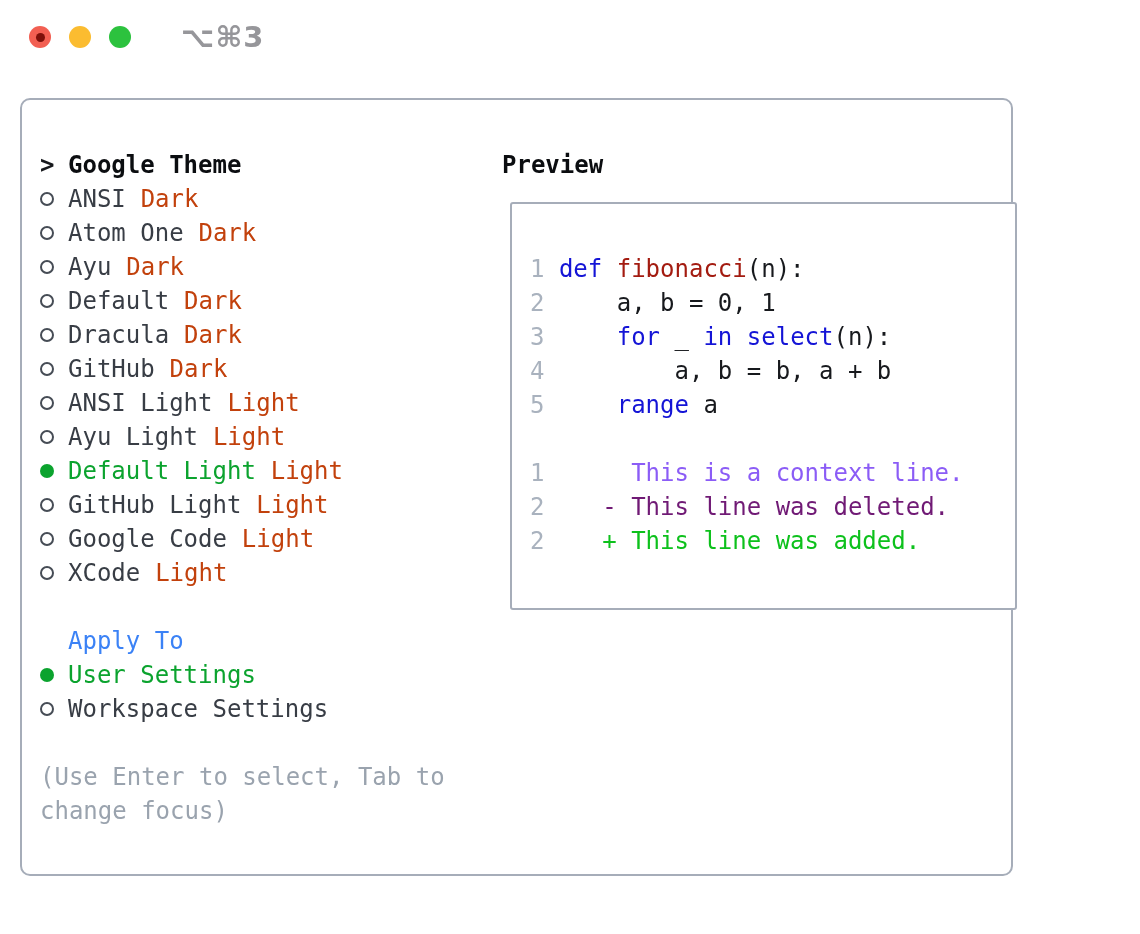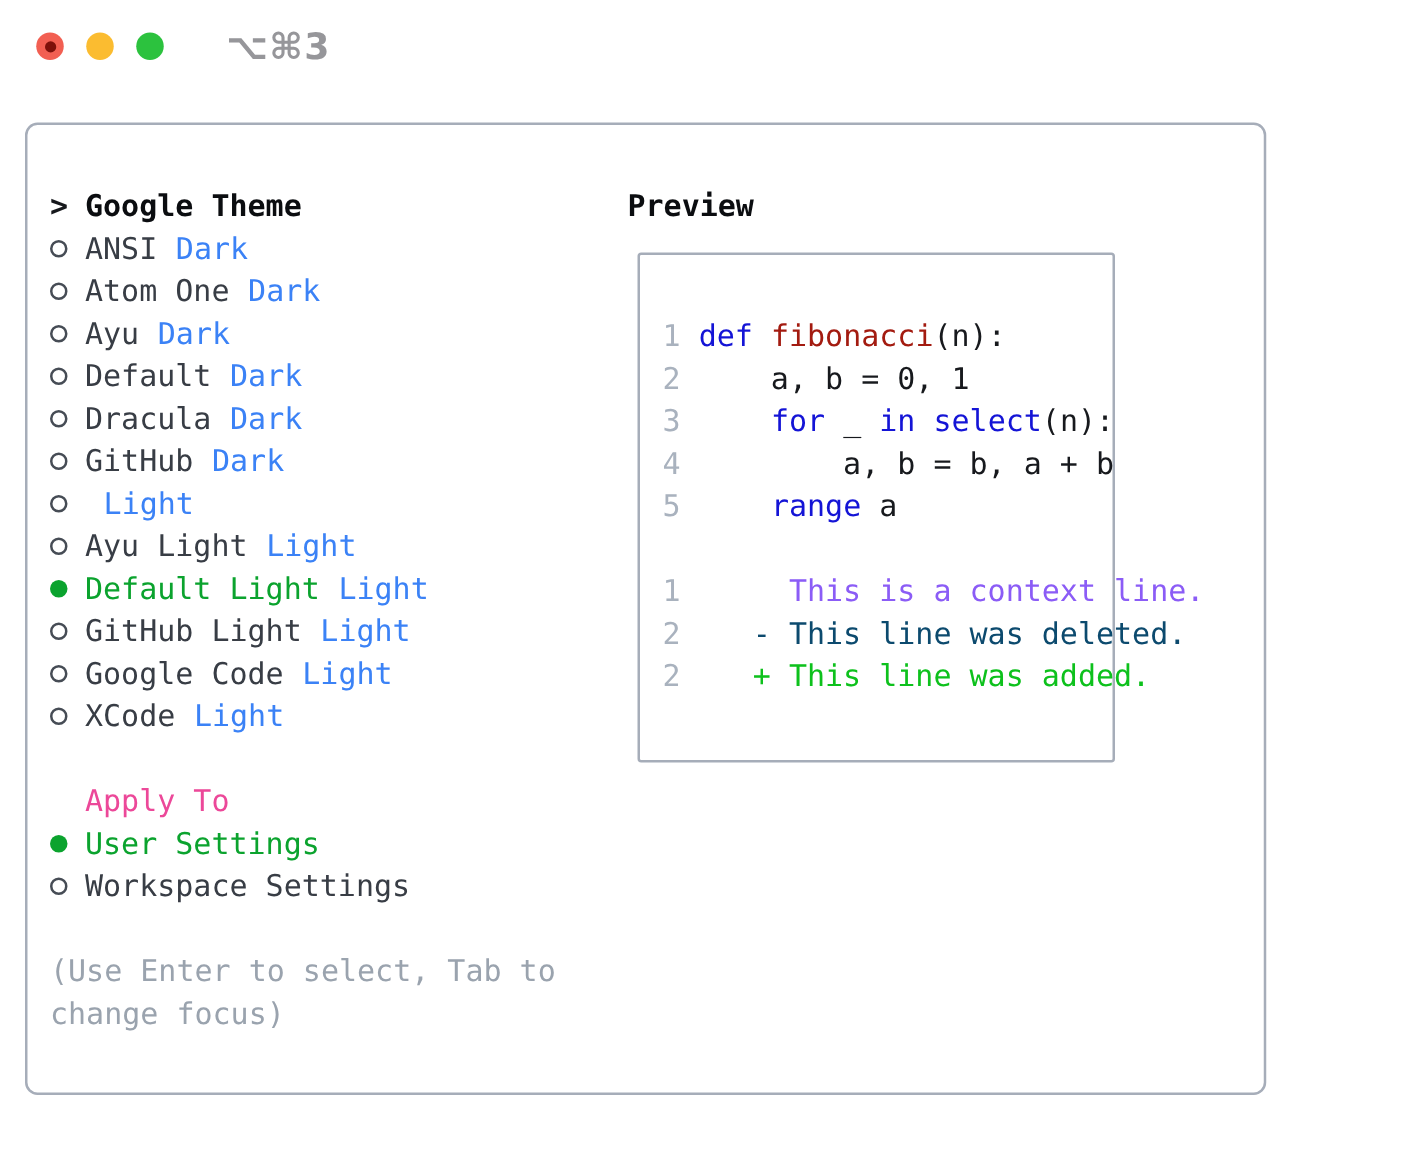--- a/index.html
+++ b/index.html
@@ -29,35 +29,35 @@
   .row{height:34px;line-height:34px;font-size:24px;display:flex;align-items:center;
     white-space:pre;}
   .header-row{font-weight:700;color:#0b0d10;}
   .caret{width:28px;flex:none;color:#16181c;font-weight:600;}
   .marker{width:28px;flex:none;display:flex;align-items:center;}
   .dot{width:14px;height:14px;border-radius:50%;box-sizing:border-box;
     border:2px solid #464c55;}
   .dot.selected{border:none;background:#0ba32e;}
   .item-name{color:#383d45;}
   .item-name.selected{color:#0ba32e;}
-  .variant{color:#3b82f6;margin-left:0.62em;}
-  .apply-header{padding-left:28px;color:#ec4899;}
+  .variant{color:#c2410c;margin-left:0.62em;}
+  .apply-header{padding-left:28px;color:#3b82f6;}
   .spacer{height:34px;}
   .hint{font-size:24px;line-height:34px;color:#9aa3ae;white-space:pre-wrap;}
   
-  .codebox{width:382px;box-sizing:border-box;margin-left:8px;margin-top:20px;
+  .codebox{width:507px;box-sizing:border-box;margin-left:8px;margin-top:20px;
     border:2px solid #a6adb9;border-radius:3px;padding:48px 18px 50px 18px;
     background:#ffffff;}
   .codeline{height:34px;line-height:34px;font-size:24px;white-space:pre;}
   .num{color:#a9b2be;}
   .kw{color:#1414d6;}
   .fn{color:#a31b10;}
   .plain{color:#17191d;}
   .ctx{color:#8b5cf6;}
-  .del{color:#0c4a6e;}
+  .del{color:#701a75;}
   .add{color:#0dc11c;}
 </style>
 </head>
 <body>
 
 <div class="window">
 
   <div class="titlebar">
     <button class="light light-red"></button>
     <button class="light light-yellow"></button>
@@ -72,21 +72,21 @@
         <span class="caret">&gt;</span><span>Google Theme</span>
       </div>
 
       <div id="theme-list">
           <div class="row"><span class="marker"><span class="dot"></span></span><span class="item-name">ANSI</span><span class="variant">Dark</span></div>
           <div class="row"><span class="marker"><span class="dot"></span></span><span class="item-name">Atom One</span><span class="variant">Dark</span></div>
           <div class="row"><span class="marker"><span class="dot"></span></span><span class="item-name">Ayu</span><span class="variant">Dark</span></div>
           <div class="row"><span class="marker"><span class="dot"></span></span><span class="item-name">Default</span><span class="variant">Dark</span></div>
           <div class="row"><span class="marker"><span class="dot"></span></span><span class="item-name">Dracula</span><span class="variant">Dark</span></div>
           <div class="row"><span class="marker"><span class="dot"></span></span><span class="item-name">GitHub</span><span class="variant">Dark</span></div>
-          <div class="row"><span class="marker"><span class="dot"></span></span><span class="variant">Light</span></div>
+          <div class="row"><span class="marker"><span class="dot"></span></span><span class="item-name">ANSI Light</span><span class="variant">Light</span></div>
           <div class="row"><span class="marker"><span class="dot"></span></span><span class="item-name">Ayu Light</span><span class="variant">Light</span></div>
           <div class="row"><span class="marker"><span class="dot selected"></span></span><span class="item-name selected">Default Light</span><span class="variant">Light</span></div>
           <div class="row"><span class="marker"><span class="dot"></span></span><span class="item-name">GitHub Light</span><span class="variant">Light</span></div>
           <div class="row"><span class="marker"><span class="dot"></span></span><span class="item-name">Google Code</span><span class="variant">Light</span></div>
           <div class="row"><span class="marker"><span class="dot"></span></span><span class="item-name">XCode</span><span class="variant">Light</span></div>
         </div>
 
       <div class="spacer"></div>
 
       <div class="row apply-header">Apply To</div>

